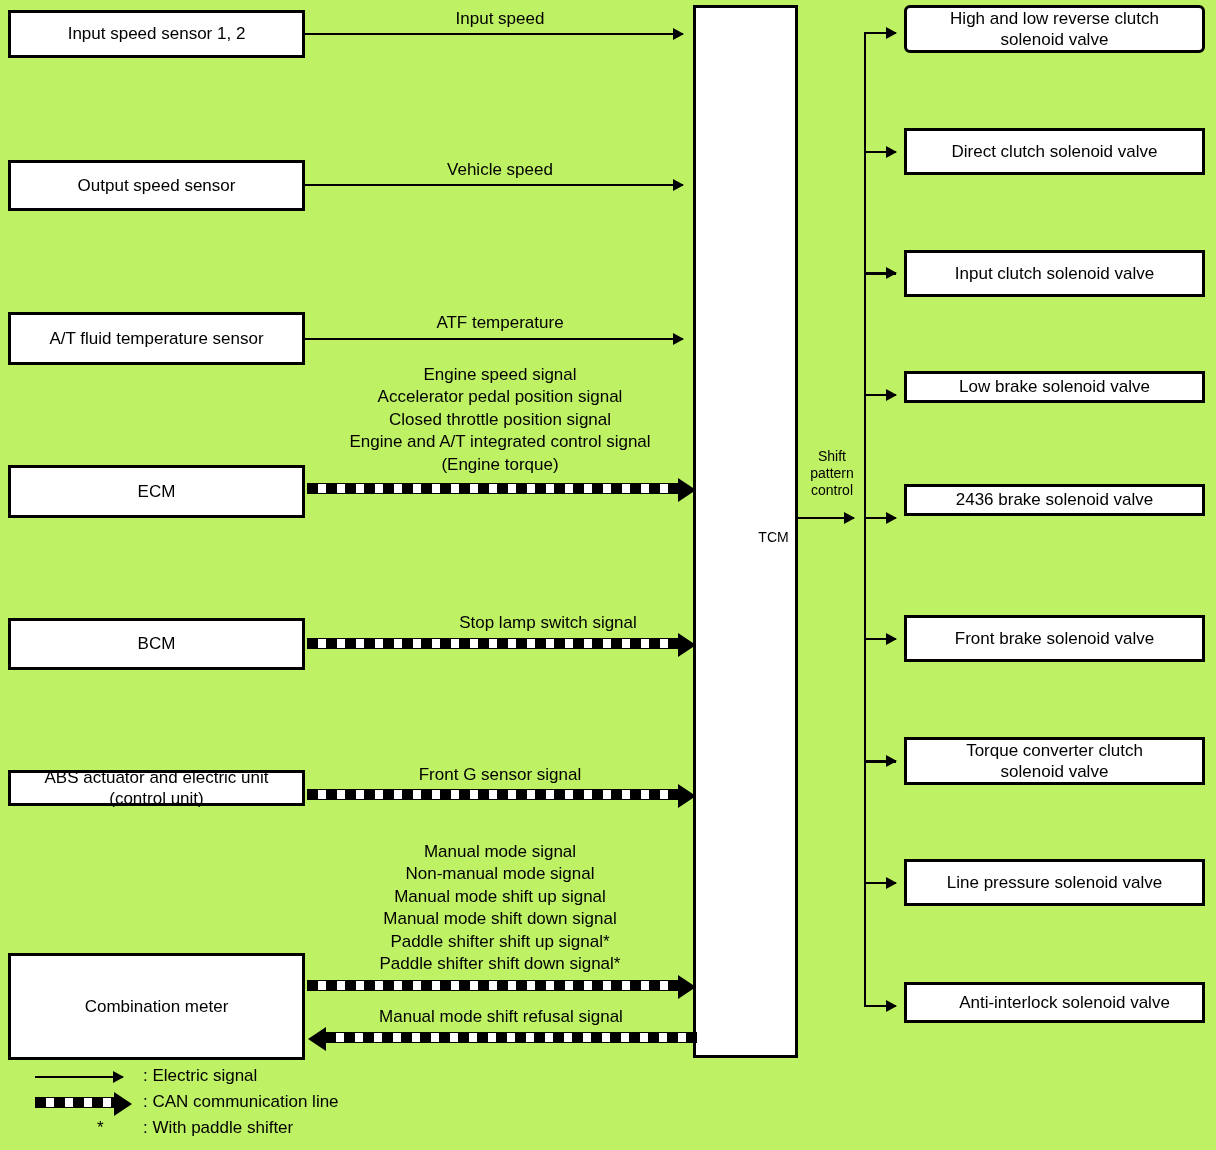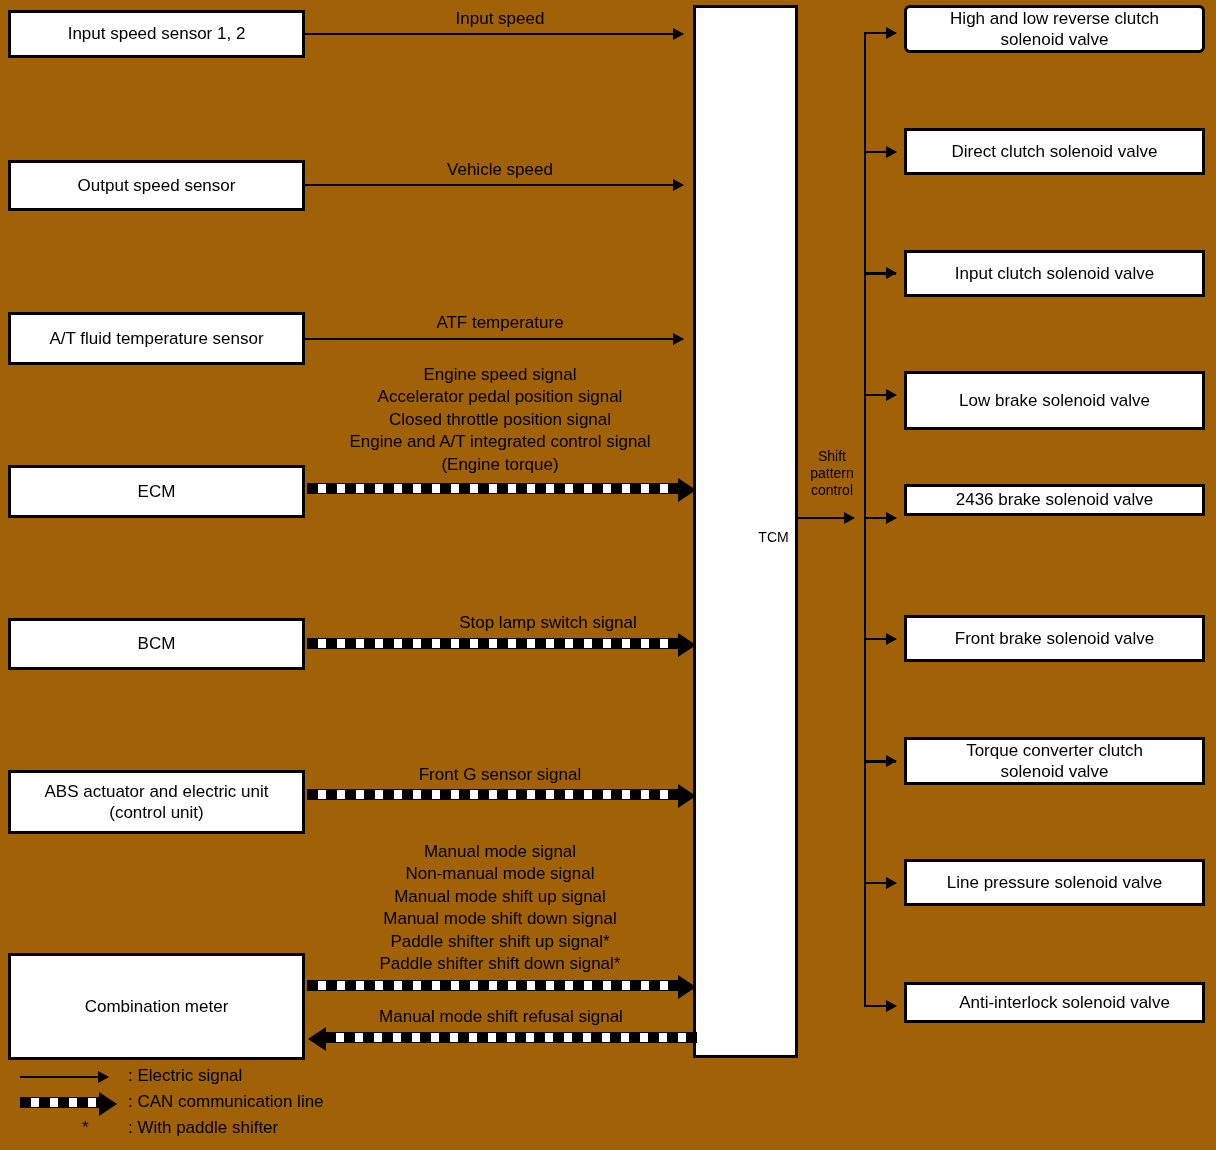--- a/index.html
+++ b/index.html
@@ -1,17 +1,17 @@
 <!DOCTYPE html>
 <html><head>
 <meta charset="utf-8">
 <style>
   html,body{margin:0;padding:0;background:#ffffff;}
   body{font-family:"Liberation Sans","DejaVu Sans",sans-serif;}
-  #canvas{position:relative;width:1216px;height:1150px;background:#a16207;overflow:hidden;text-decoration:underline;}
+  #canvas{position:relative;width:1216px;height:1150px;background:#bef264;overflow:hidden;text-decoration:underline;}
 
   
   .box{position:absolute;border:3px solid #000;background:#fff;
        display:flex;align-items:center;justify-content:center;text-align:center;
        font-size:17px;color:#000;line-height:1.25;box-sizing:border-box;}
   .box .lbl{padding:0 6px;}
 
   
   .tcm{position:absolute;border:3px solid #000;background:#fff;box-sizing:border-box;}
   .tcm-label{position:absolute;font-size:14px;color:#000;text-align:center;}
@@ -38,21 +38,21 @@
   .stub{position:absolute;height:2px;background:#000;}
   .stub:after{content:"";position:absolute;right:-1px;top:-5px;width:0;height:0;
       border-left:11px solid #000;border-top:6px solid transparent;border-bottom:6px solid transparent;}
   .stub.thick{height:3px;}
   .stub.thick:after{top:-5px;}
 
   
   .alabel{position:absolute;font-size:17px;color:#000;text-align:center;line-height:1.32;white-space:pre-line;}
 
   
-  .legend{position:absolute;left:0;top:1064px;width:420px;font-size:17px;color:#000;}
+  .legend{position:absolute;left:0;top:1064px;width:420px;font-size:17px;color:#000;padding-left:15px;}
   .lrow{position:relative;height:26px;}
   .lg-line{position:absolute;left:20px;top:12px;width:88px;height:2px;background:#000;}
   .lg-line:after{content:"";position:absolute;right:-1px;top:-5px;width:0;height:0;
       border-left:11px solid #000;border-top:6px solid transparent;border-bottom:6px solid transparent;}
   .lg-can{position:absolute;left:20px;top:7px;width:80px;height:11px;
      background:repeating-linear-gradient(to right,#000 0 11px,#fff 11px 19px);
      border-top:1px solid #000;border-bottom:1px solid #000;box-sizing:border-box;}
   .lg-can:after{content:"";position:absolute;right:-17px;top:-6px;width:0;height:0;
       border-left:18px solid #000;border-top:12px solid transparent;border-bottom:12px solid transparent;}
   .lg-text{position:absolute;left:128px;top:2px;}
@@ -76,21 +76,21 @@
   </div>
 
   <div class="box" style="left:8px;top:465px;width:297px;height:53px;">
     <span class="lbl">ECM</span>
   </div>
 
   <div class="box" style="left:8px;top:618px;width:297px;height:52px;">
     <span class="lbl">BCM</span>
   </div>
 
-  <div class="box" style="left:8px;top:770px;width:297px;height:64px;white-space:pre-line;">
+  <div class="box" style="left:8px;top:770px;width:297px;height:36px;white-space:pre-line;">
     <span class="lbl">ABS actuator and electric unit
 (control unit)</span>
   </div>
 
   <div class="box" style="left:8px;top:953px;width:297px;height:107px;text-align:right;">
     <span class="lbl">Combination meter</span>
   </div>
 
   <div class="tcm" style="left:693px;top:5px;width:105px;height:1053px;"></div>
   <div class="tcm-label" style="left:693px;top:529px;width:83px;padding-left:39px;">TCM</div>
@@ -145,21 +145,21 @@
   <div class="box" style="left:904px;top:128px;width:301px;height:47px;">
     <span class="lbl">Direct clutch solenoid valve</span>
   </div>
 
   <div class="stub thick" style="left:864px;top:272px;width:32px;"></div>
   <div class="box" style="left:904px;top:250px;width:301px;height:47px;">
     <span class="lbl">Input clutch solenoid valve</span>
   </div>
 
   <div class="stub" style="left:864px;top:394px;width:32px;"></div>
-  <div class="box" style="left:904px;top:371px;width:301px;height:59px;">
+  <div class="box" style="left:904px;top:371px;width:301px;height:32px;">
     <span class="lbl">Low brake solenoid valve</span>
   </div>
 
   <div class="stub" style="left:864px;top:517px;width:32px;"></div>
   <div class="box" style="left:904px;top:484px;width:301px;height:32px;">
     <span class="lbl">2436 brake solenoid valve</span>
   </div>
 
   <div class="stub" style="left:864px;top:638px;width:32px;"></div>
   <div class="box" style="left:904px;top:615px;width:301px;height:47px;">

